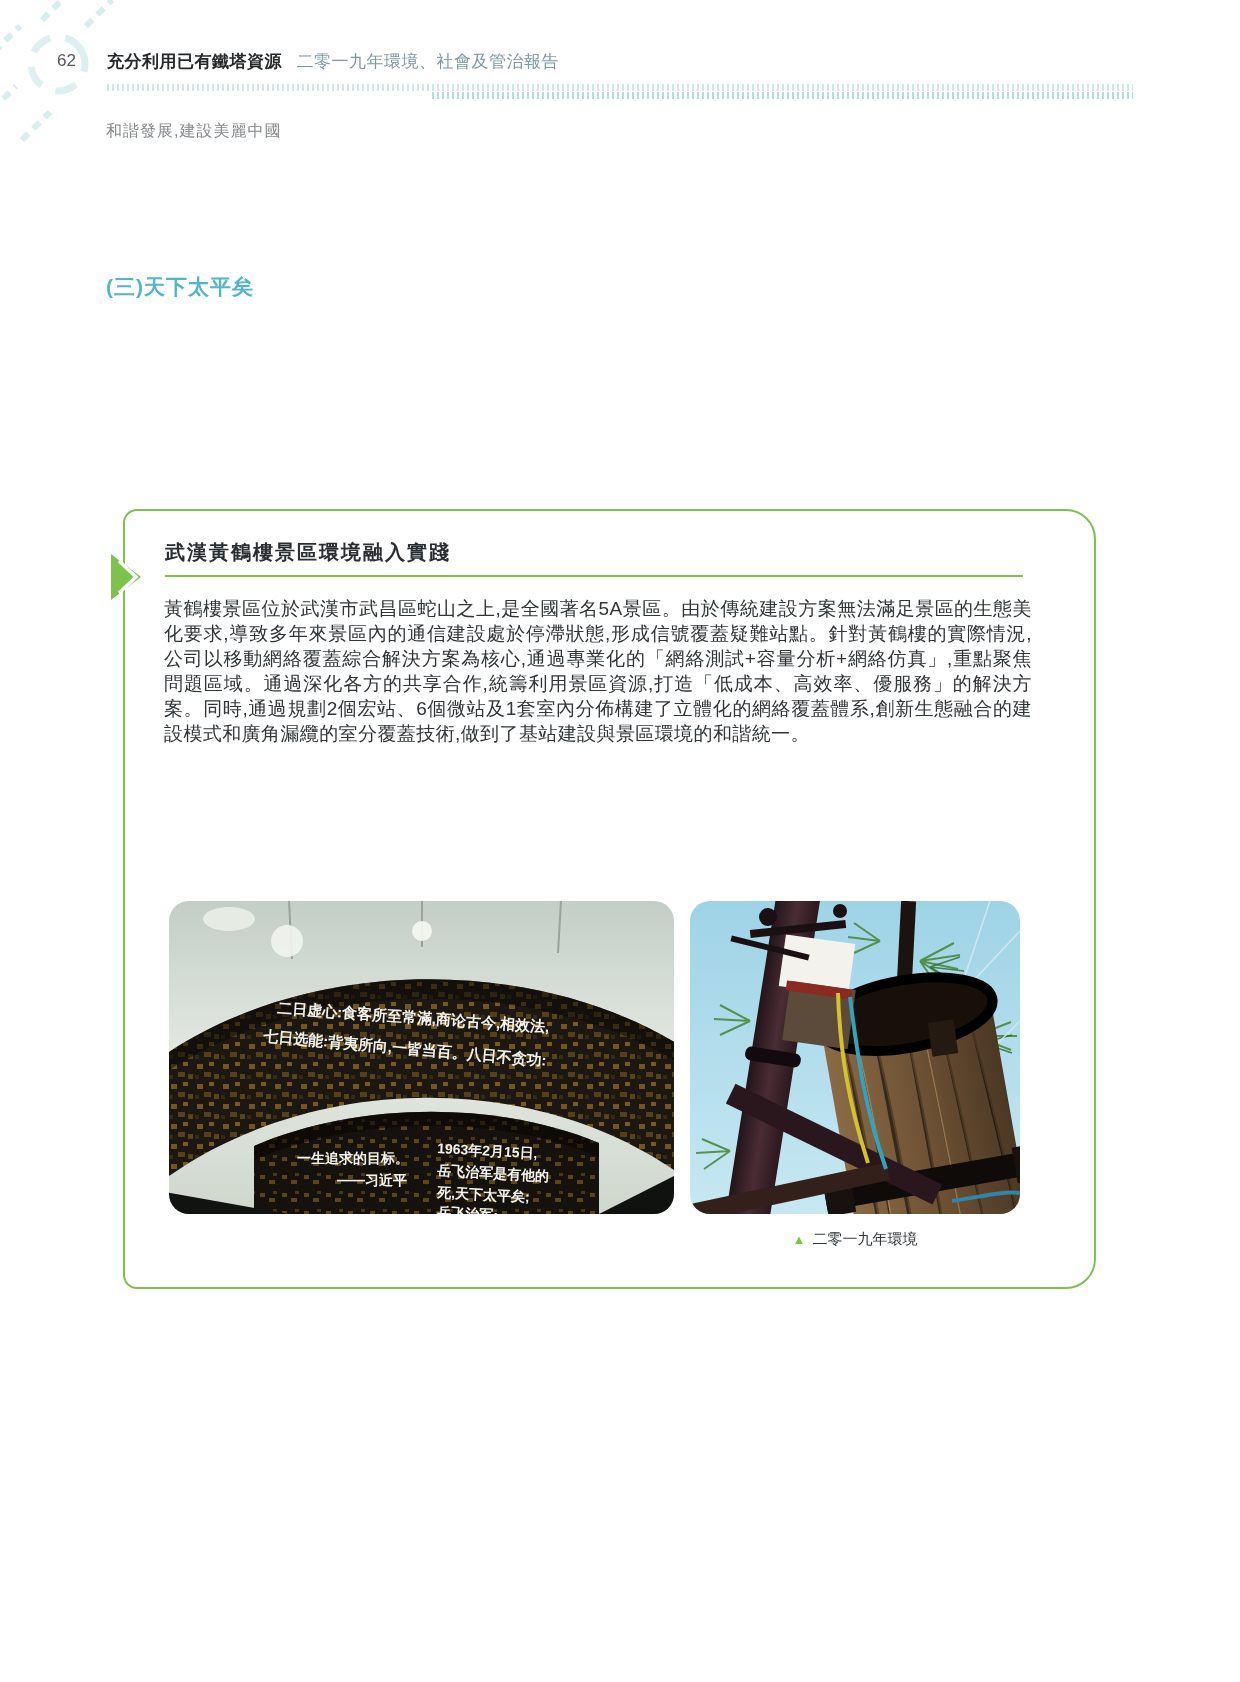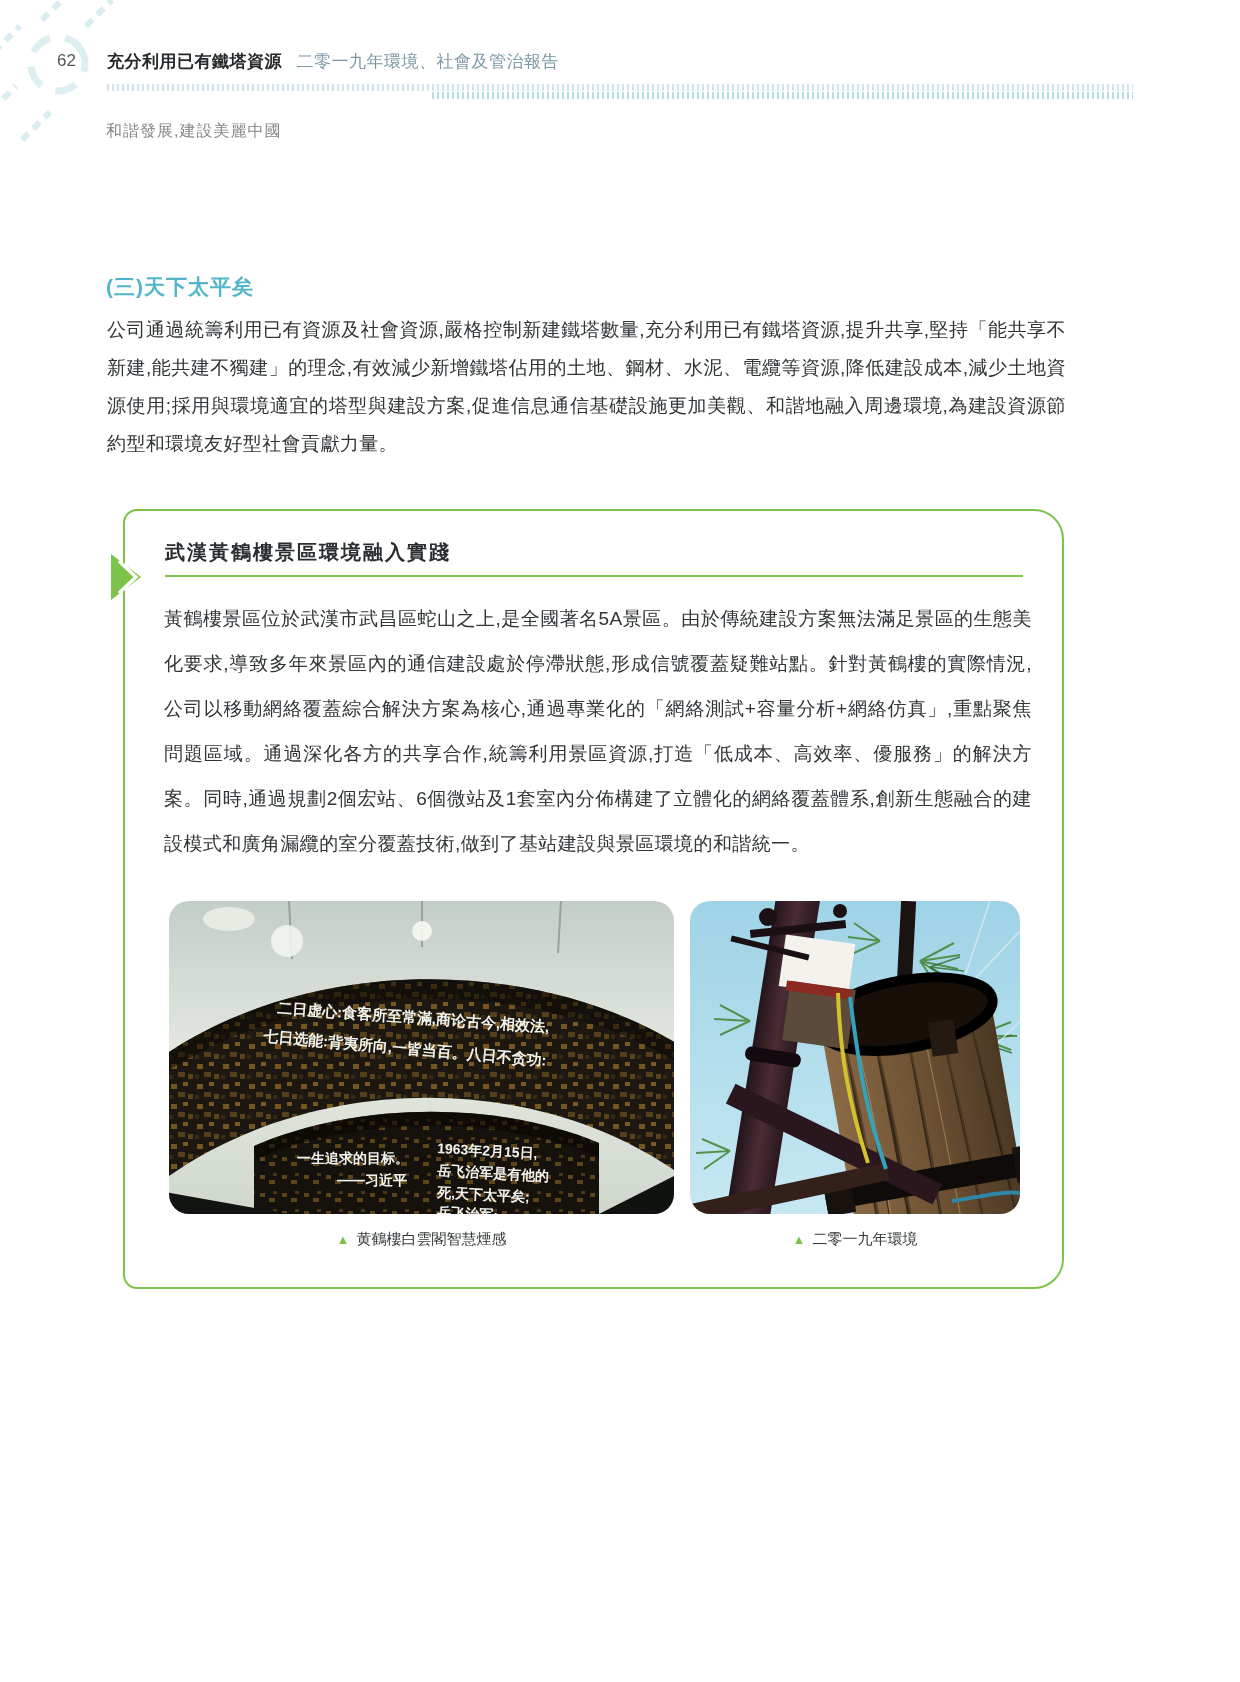--- a/index.html
+++ b/index.html
@@ -20,27 +20,27 @@
   .stripe.s2{left:432px;top:92px;width:701px;
     background:repeating-linear-gradient(90deg,#b4dde3 0 2px,rgba(255,255,255,0) 2px 5px);}
   .chapter{position:absolute;left:106px;top:121px;font-size:16px;color:#83878a;letter-spacing:1px;}
   
   .sec-heading{position:absolute;left:106px;top:273px;font-size:21px;font-weight:bold;
     color:#53b5ca;letter-spacing:1px;}
   .sec-body{position:absolute;left:107px;top:311px;width:959px;font-size:19px;
     line-height:38px;color:#303538;text-align:justify;letter-spacing:.4px;}
   
   .case-box{position:absolute;left:123px;top:509px;width:937px;height:776px;
-    border:2px solid #7cc24b;border-radius:14px 30px 30px 14px;background:#fff;}
+    border:2px solid #7cc24b;border-radius:14px 30px 30px 14px;background:#fff;padding-left:32px;}
   .case-arrow{position:absolute;left:109px;top:553px;}
   .case-title{position:absolute;left:40px;top:28px;font-size:20px;font-weight:bold;
     color:#2a2e31;letter-spacing:2px;}
   .case-underline{position:absolute;left:40px;top:64px;width:858px;height:2px;background:#7cc24b;}
   .case-body{position:absolute;left:39px;top:85px;width:868px;font-size:19px;
-    line-height:45px;color:#303538;text-align:justify;letter-spacing:.4px;}
+    line-height:25px;color:#303538;text-align:justify;letter-spacing:.4px;}
   
   .photo{position:absolute;top:390px;border-radius:20px;overflow:hidden;}
   .photo.left{left:44px;width:505px;height:313px;}
   .photo.right{left:565px;width:330px;height:313px;}
   .caption{position:absolute;top:719px;font-size:15px;color:#33383b;text-align:center;}
   .caption.left{left:44px;width:505px;}
   .caption.right{left:565px;width:330px;}
   .cap-tri{color:#7cc24b;font-size:13px;margin-right:7px;}
 </style>
 </head>
@@ -64,21 +64,20 @@
 
   <div class="header-line">
     <span class="company">充分利用已有鐵塔資源</span>
     <span class="report-title">二零一九年環境、社會及管治報告</span>
   </div>
   <div class="stripe s1"></div>
   <div class="stripe s2"></div>
   <div class="chapter">和諧發展,建設美麗中國</div>
 
   <div class="sec-heading">(三)天下太平矣</div>
-  <div class="sec-body">公司通過統籌利用已有資源及社會資源,嚴格控制新建鐵塔數量,充分利用已有鐵塔資源,提升共享,堅持「能共享不新建,能共建不獨建」的理念,有效減少新增鐵塔佔用的土地、鋼材、水泥、電纜等資源,降低建設成本,減少土地資源使用;採用與環境適宜的塔型與建設方案,促進信息通信基礎設施更加美觀、和諧地融入周邊環境,為建設資源節約型和環境友好型社會貢獻力量。</div>
 
   <div class="case-box">
     <div class="case-title">武漢黃鶴樓景區環境融入實踐</div>
     <div class="case-underline"></div>
     <div class="case-body">黃鶴樓景區位於武漢市武昌區蛇山之上,是全國著名5A景區。由於傳統建設方案無法滿足景區的生態美化要求,導致多年來景區內的通信建設處於停滯狀態,形成信號覆蓋疑難站點。針對黃鶴樓的實際情況,公司以移動網絡覆蓋綜合解決方案為核心,通過專業化的「網絡測試+容量分析+網絡仿真」,重點聚焦問題區域。通過深化各方的共享合作,統籌利用景區資源,打造「低成本、高效率、優服務」的解決方案。同時,通過規劃2個宏站、6個微站及1套室內分佈構建了立體化的網絡覆蓋體系,創新生態融合的建設模式和廣角漏纜的室分覆蓋技術,做到了基站建設與景區環境的和諧統一。</div>
 
     <div class="photo left">
       <svg width="505" height="313" viewBox="0 0 505 313">
         <defs>
           <linearGradient id="ceil" x1="0" y1="0" x2="0" y2="1">
@@ -209,23 +208,20 @@
           <rect x="60" y="24" width="96" height="8" transform="rotate(-6 108 28)"></rect>
           <rect x="40" y="44" width="80" height="6" transform="rotate(14 80 47)"></rect>
         </g>
 
         <path d="M148,92 C150,150 158,200 178,262" stroke="#d2c22e" stroke-width="4" fill="none"></path>
         <path d="M160,96 C168,160 176,210 196,268" stroke="#35a2bc" stroke-width="4" fill="none"></path>
         <path d="M262,300 C290,296 310,290 330,292" stroke="#2e86a8" stroke-width="4" fill="none"></path>
       </svg>
     </div>
 
-    <div class="caption left">
-      <span class="cap-tri">▲</span><span>黄鶴樓白雲閣智慧煙感</span>
-    </div>
     <div class="caption right">
       <span class="cap-tri">▲</span><span>二零一九年環境</span>
     </div>
   </div>
 
   <svg class="case-arrow" width="38" height="48" viewBox="0 0 38 48">
     <polygon points="2,1 32,24 2,47" fill="#7cc24b"></polygon>
     <polyline points="10,8 27,24 10,40" fill="none" stroke="#ffffff" stroke-width="3.5"></polyline>
   </svg>
 

